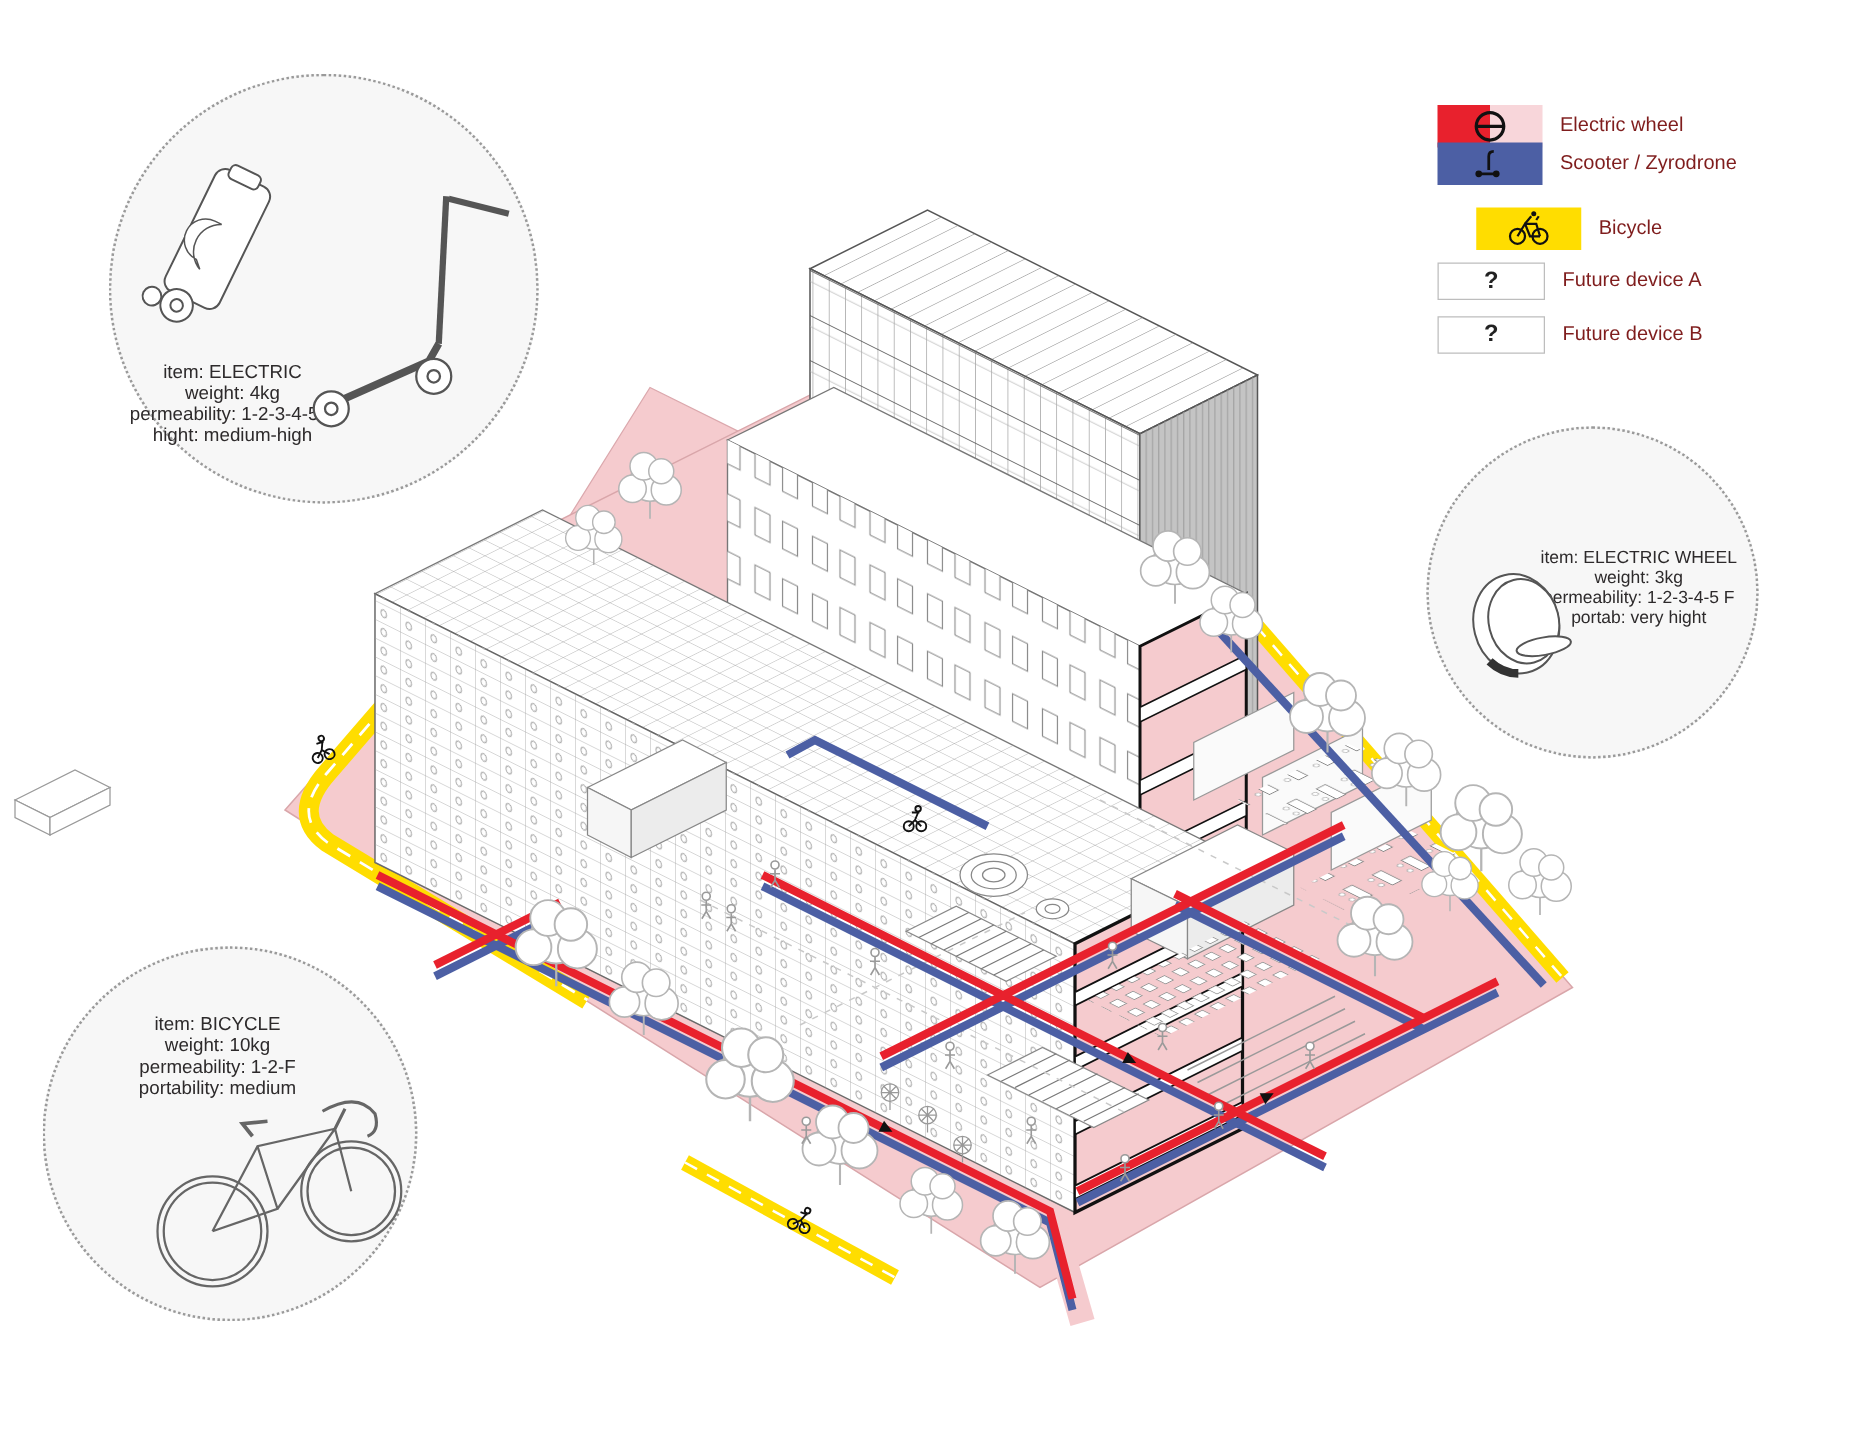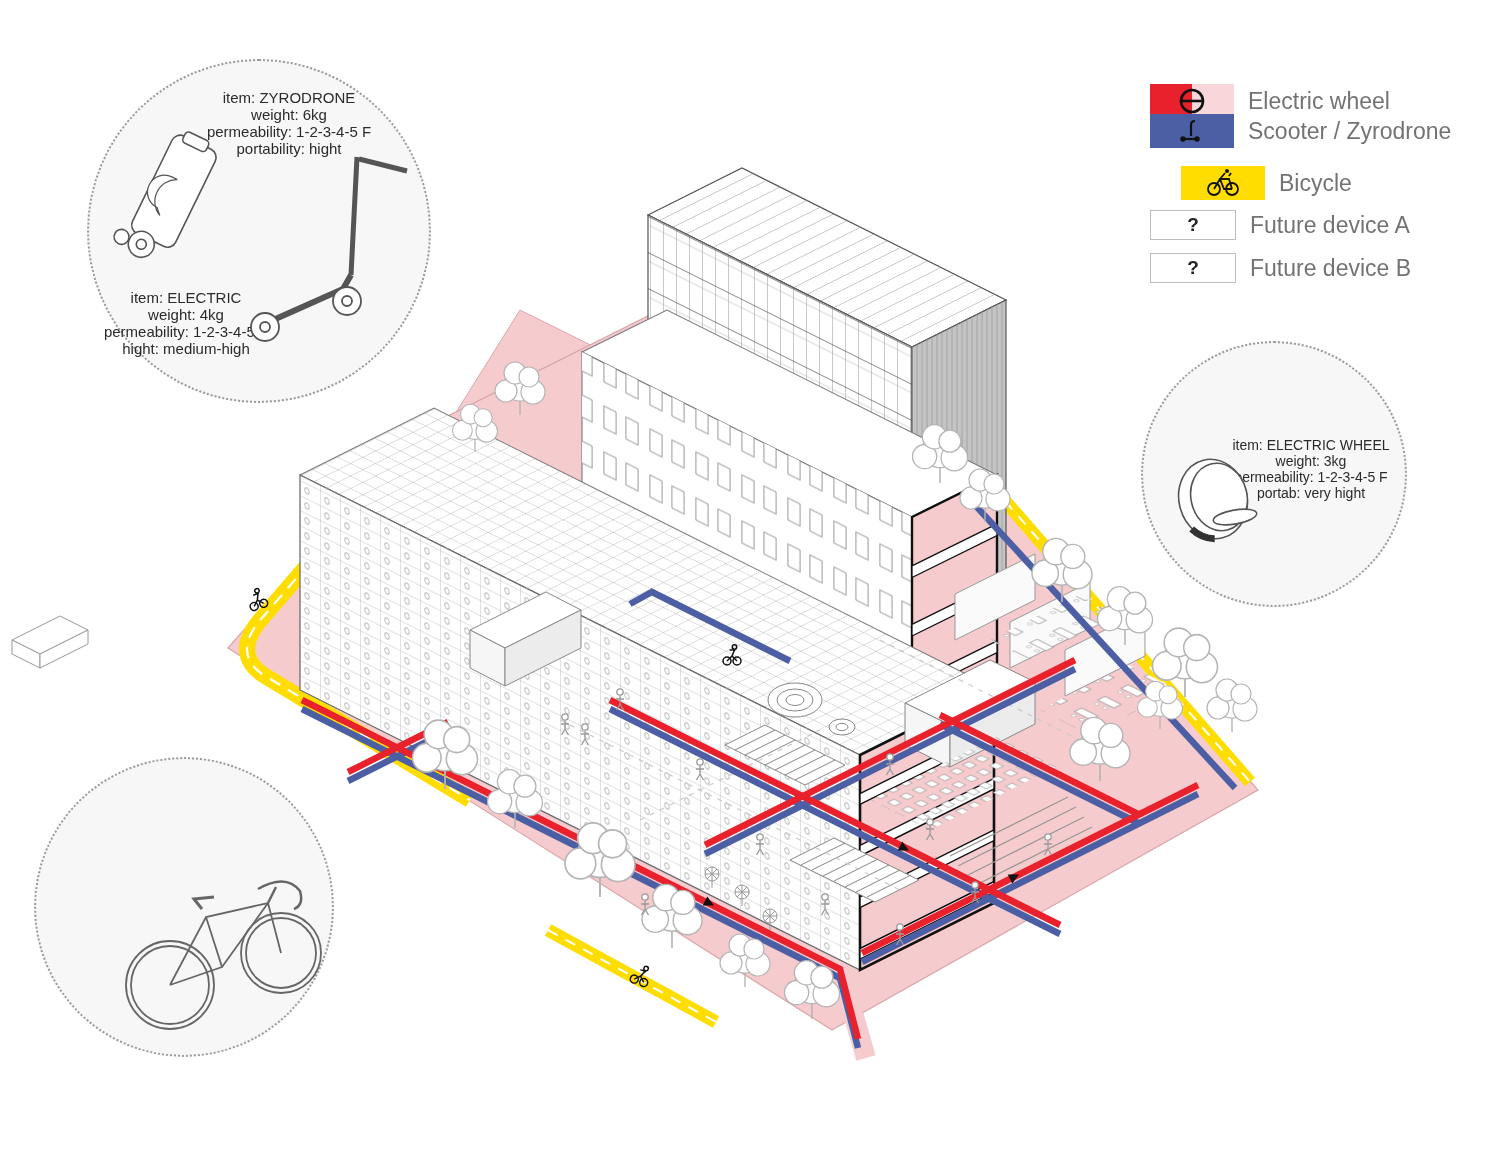--- a/index.html
+++ b/index.html
@@ -9,21 +9,21 @@
   
   .callout{position:absolute;border:2px dotted #9a9a9a;border-radius:50%;background:#f7f7f7;}
   .callout .ctext{position:absolute;text-align:center;font-size:15px;line-height:1.14;color:#2d2a2b;}
   .callout .ctext div{white-space:nowrap;}
   
   .legend-row{position:absolute;display:flex;align-items:center;}
   .swatch{width:84px;height:34px;position:relative;flex:0 0 auto;display:flex;align-items:center;justify-content:center;}
   .swatch.outlined{border:1.5px solid #bdbdbd;background:#fff;height:28px;}
   .swatch .half{position:absolute;top:0;left:0;width:50%;height:100%;}
   .swatch .half.right{left:50%;}
-  .legend-label{margin-left:14px;font-size:23px;color:#737373;}
+  .legend-label{margin-left:14px;font-size:16px;color:#7f1d1d;}
   .qmark{font-size:19px;font-weight:700;color:#222;position:relative;}
   #title{position:absolute;left:60px;top:1080px;font-size:23px;font-weight:700;
          letter-spacing:.4px;color:#1c1c1e;}
   svg{display:block;}
 </style>
 </head>
 <body>
 
 <div id="stage">
 
@@ -277,26 +277,20 @@
       <use href="#person" transform="translate(565,725)"></use>
       <use href="#person" transform="translate(930,830)"></use>
     </g>
 
     <use href="#cyclist" transform="translate(258,602) rotate(-18)"></use>
     <use href="#cyclist" transform="translate(640,978) rotate(20)"></use>
     <use href="#cyclist" transform="translate(732,658)"></use>
   </svg>
 
   <div class="callout" style="left:87px;top:59px;width:340px;height:340px;">
-    <div class="ctext" style="left:85px;top:28px;width:230px;">
-      <div>item: ZYRODRONE</div>
-      <div>weight: 6kg</div>
-      <div>permeability: 1-2-3-4-5 F</div>
-      <div>portability: hight</div>
-    </div>
     <div class="ctext" style="left:2px;top:228px;width:190px;">
       <div>item: ELECTRIC</div>
       <div>weight: 4kg</div>
       <div>permeability: 1-2-3-4-5 F</div>
       <div>hight: medium-high</div>
     </div>
 
     <svg class="abs" style="left:14px;top:48px" width="140" height="180" viewBox="0 0 140 180">
       <g transform="translate(70,84) rotate(26)" fill="#ffffff" stroke="#555" stroke-width="1.6">
         <rect x="-24" y="-56" width="48" height="108" rx="9"></rect>
@@ -332,20 +326,26 @@
       <g fill="#ffffff" stroke="#555" stroke-width="1.6">
         <ellipse cx="52" cy="58" rx="34" ry="40" transform="rotate(-14 52 58)"></ellipse>
         <ellipse cx="58" cy="56" rx="28" ry="34" transform="rotate(-14 58 56)"></ellipse>
         <path d="M24,82 A34 40 0 0 0 44,97" stroke="#333" stroke-width="7" fill="none" transform="rotate(-14 52 58)"></path>
         <ellipse cx="74" cy="76" rx="22" ry="7" transform="rotate(-10 74 76)"></ellipse>
       </g>
     </svg>
   </div>
 
   <div class="callout" style="left:34px;top:757px;width:296px;height:296px;">
+    <div class="ctext" style="left:38px;top:52px;width:200px;">
+      <div>item: BICYCLE</div>
+      <div>weight: 10kg</div>
+      <div>permeability: 1-2-F</div>
+      <div>portability: medium</div>
+    </div>
     <svg class="abs" style="left:82px;top:88px" width="210" height="200" viewBox="0 0 210 200">
       <g fill="none" stroke="#666" stroke-width="1.8">
         <circle cx="52" cy="138" r="44"></circle>
           <circle cx="52" cy="138" r="39"></circle>
         <circle cx="163" cy="106" r="40"></circle>
           <circle cx="163" cy="106" r="35"></circle>
         <path d="M52,138 L88,70 L150,56 L163,106 M52,138 L104,120 L88,70 M104,120 L150,56"></path>
         <path d="M84,62 L76,52 L96,50" stroke-width="3"></path>
         <path d="M150,56 L158,40 M140,42 Q168,26 182,44 Q186,58 176,62" stroke-width="2.5"></path>
       </g>

